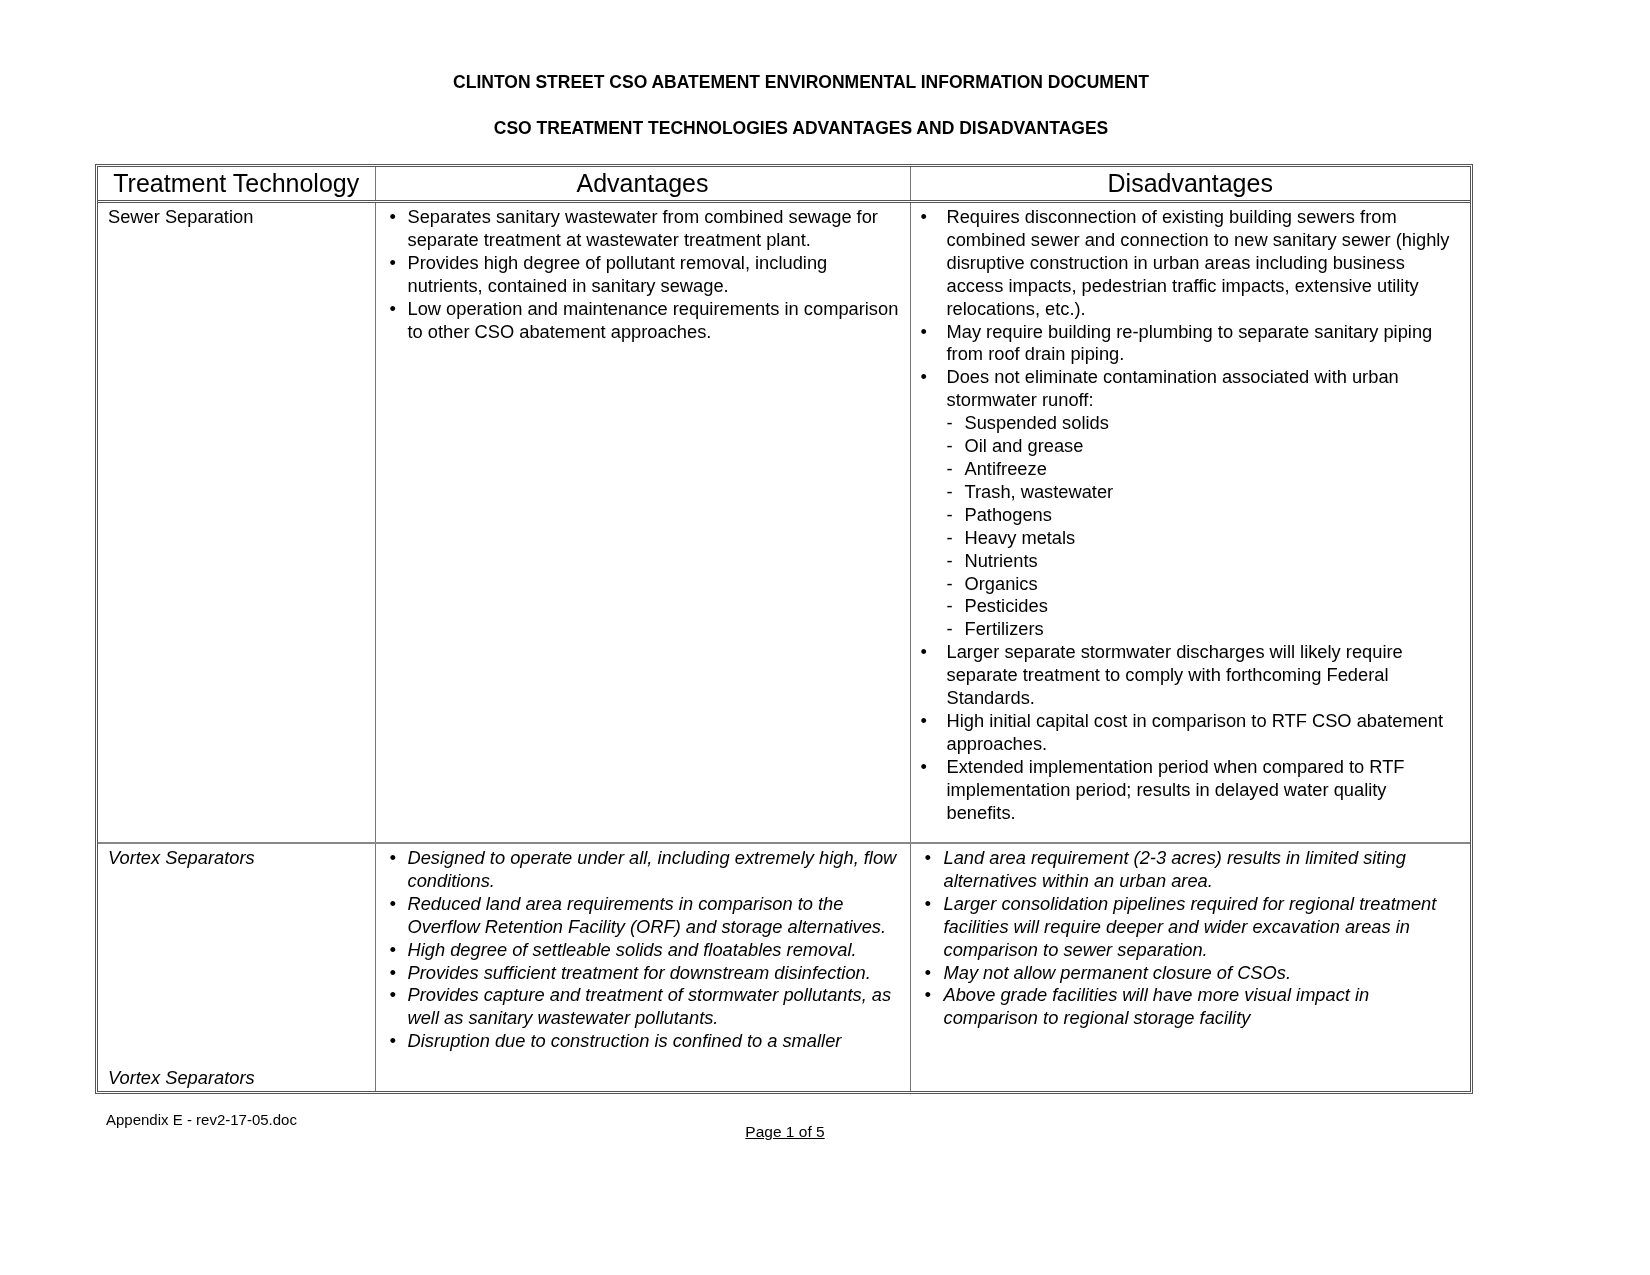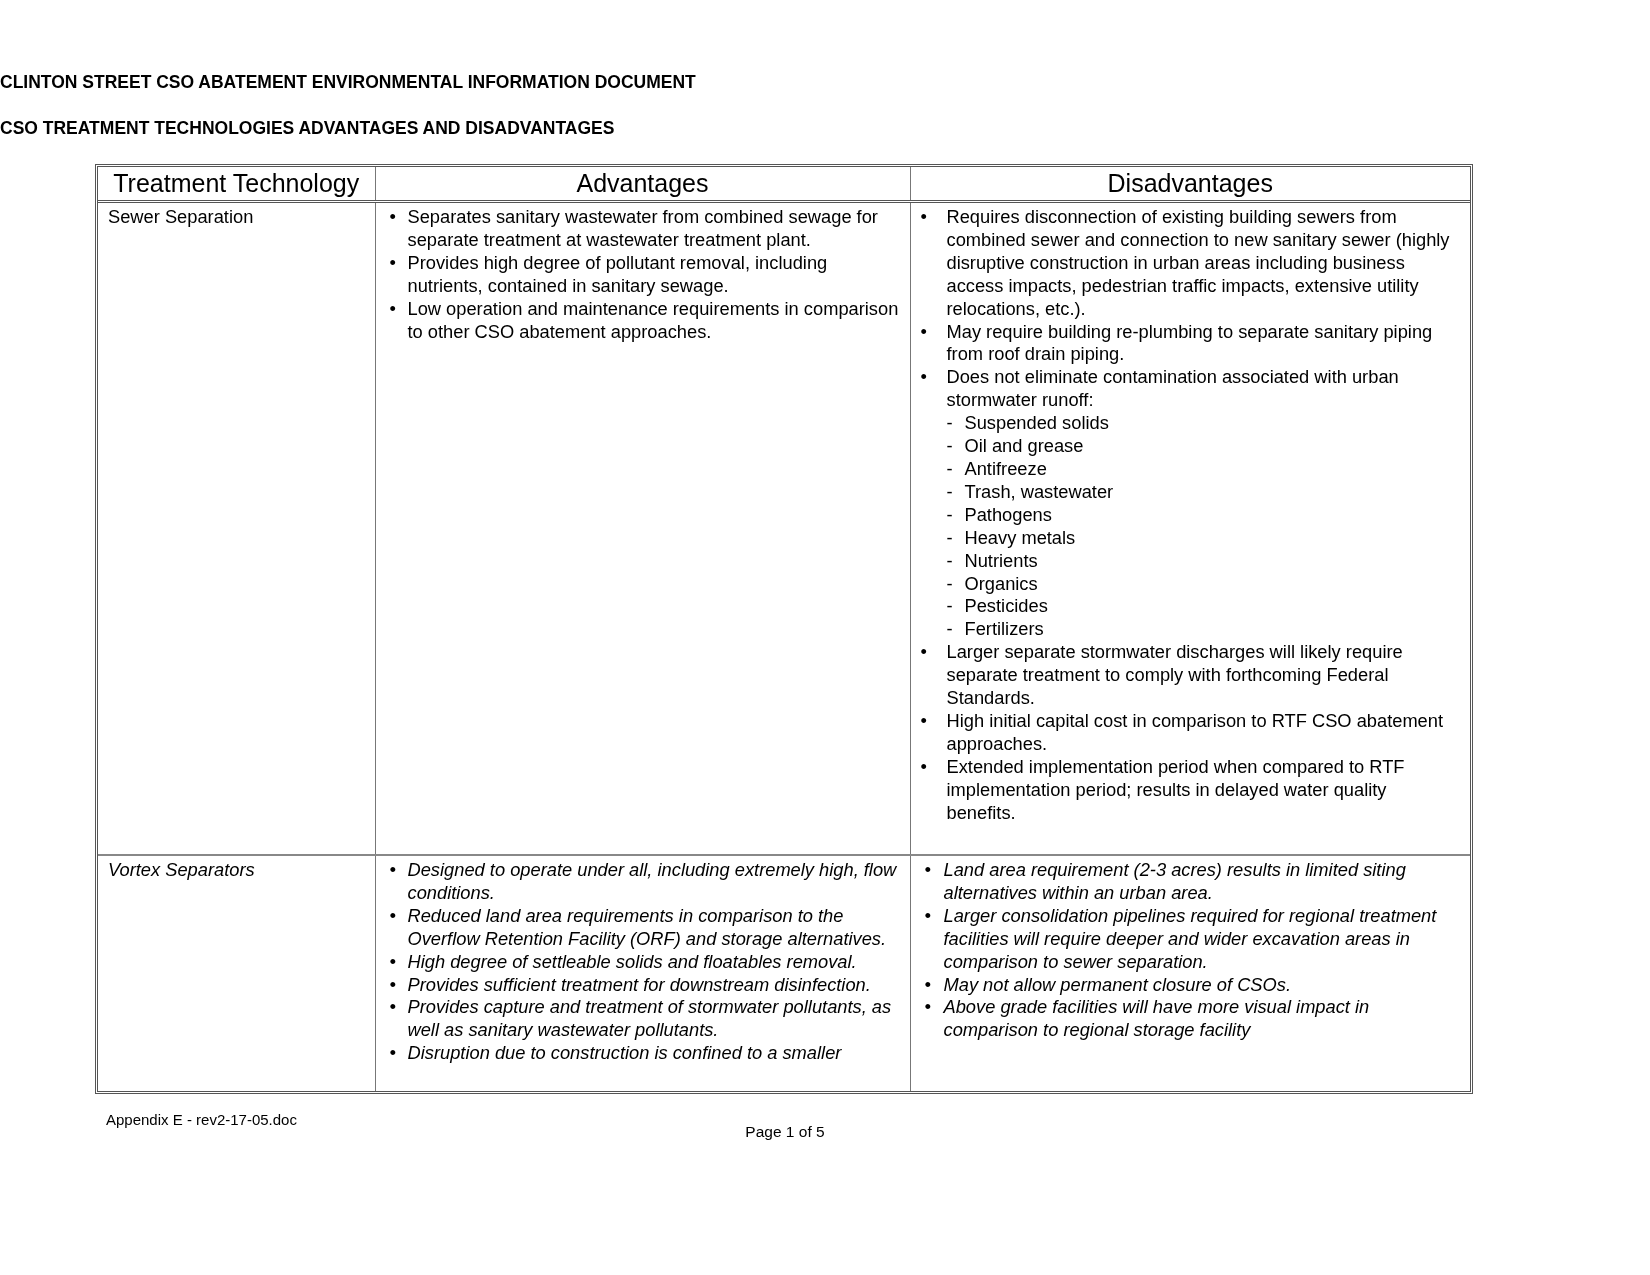--- a/index.html
+++ b/index.html
@@ -1,57 +1,57 @@
 <!DOCTYPE html>
 <html><head>
   <meta charset="utf-8">
   <style>
     html, body { margin: 0; padding: 0; background: #ffffff; }
     body {
       width: 1650px; height: 1275px; position: relative; overflow: hidden;
       font-family: "Liberation Sans", sans-serif; color: #000;
     }
     .title {
-      position: absolute; left: 0; width: 1570px; 
+      position: absolute; left: 16px; width: 1570px; text-align: center;
       font-weight: bold; font-size: 17.5px;
     }
     #title1 { top: 72px; }
     #title2 { top: 118px; }
     .tbl-wrap {
       position: absolute; left: 95px; top: 164px; width: 1378px; height: 930px;
       border: 3px double #555; box-sizing: border-box; overflow: hidden;
     }
     table { border-collapse: collapse; width: 100%; table-layout: fixed; }
     col.c1 { width: 277px; }
     col.c2 { width: 535px; }
     col.c3 { width: auto; }
     th {
       font-size: 25px; font-weight: normal; height: 33px; padding: 0; 
       border-bottom: 3px double #555; border-right: 1px solid #777;
     }
     th:last-child, td:last-child { border-right: none; margin-left: 43px; }
     td {
       vertical-align: top; font-size: 18.3px; line-height: 22.9px;
-      border-right: 1px solid #777; padding: 3px 10px 12px 10px;
+      border-right: 1px solid #777; padding: 3px 10px 0 10px;
     }
     tr.row1 td { height: 636px; border-bottom: 2px solid #888; }
     tr.row2 td { height: 245px; position: relative; font-style: italic; }
     ul { list-style: none; margin: 0; padding: 0; }
     li.b { position: relative; padding-left: 23px; }
     li.b .dot { position: absolute; left: 4px; top: 0; }
     td.adv li.b { padding-left: 22px; }
     td.dis li.b { padding-left: 26px; }
     td.dis li.b .dot { left: 0px; }
     li.sub { position: relative; padding-left: 44px; }
     li.sub .dash { position: absolute; left: 26px; }
     td.dis2 li.b { padding-left: 23px; }
     td.dis2 li.b .dot { left: 4px; }
     .tech-bottom { position: absolute; left: 10px; bottom: 2px; }
     .footer-file { position: absolute; left: 106px; top: 1111px; font-size: 15px; }
-    .footer-page { position: absolute; left: 0; width: 1570px; text-align: center; top: 1123px; font-size: 15.5px; }
+    .footer-page { position: absolute; left: 0; width: 1570px; text-align: center; top: 1123px; font-size: 15.5px; text-decoration: underline; }
   </style>
 </head>
 <body>
 
 <div class="title" id="title1">CLINTON STREET CSO ABATEMENT ENVIRONMENTAL INFORMATION DOCUMENT</div>
 <div class="title" id="title2">CSO TREATMENT TECHNOLOGIES ADVANTAGES AND DISADVANTAGES</div>
 
 <div class="tbl-wrap">
   <table>
     <colgroup>

